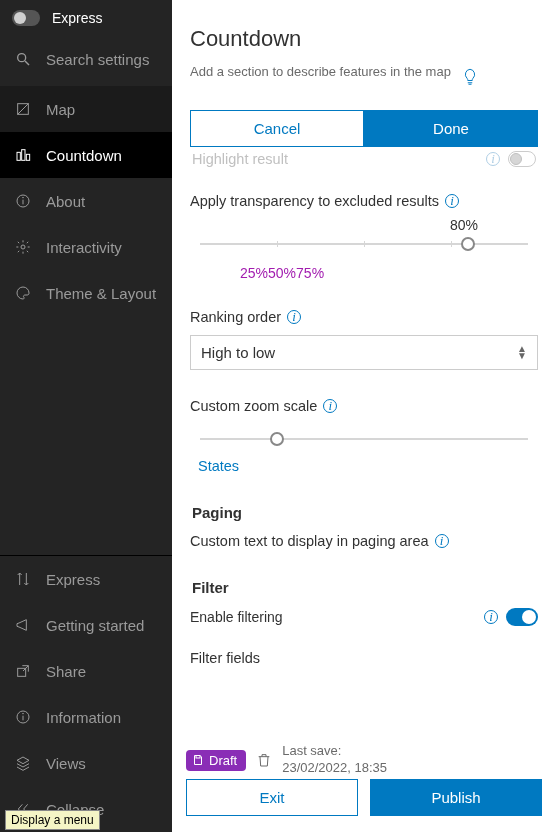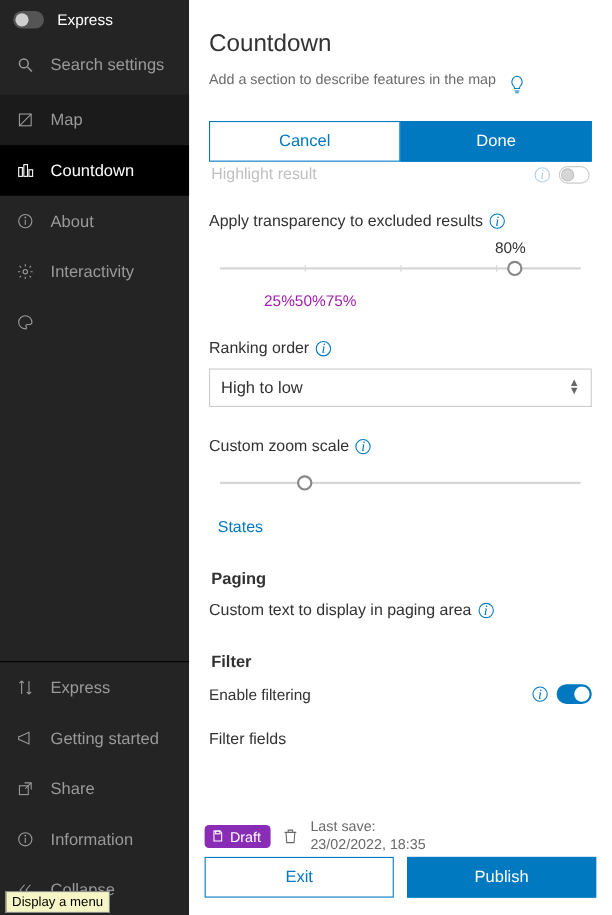--- a/index.html
+++ b/index.html
@@ -55,21 +55,21 @@
   .slider { position:relative; height:28px; margin-top:2px; }
   .track { position:absolute; top:8px; left:10px; right:10px; height:2px; background:#d6d6d6; }
   .tick { position:absolute; top:6px; width:1px; height:6px; background:#d6d6d6; }
   .thumb { position:absolute; top:2px; width:14px; height:14px; border:2px solid #888; background:#fff; border-radius:50%; transform:translateX(-50%); }
   .tick-labels { display:flex; padding:0 50px; font-size:14px; color:#a21caf; margin-top:2px; }
 
   .section { margin-top:28px; }
   .select { width:100%; border:1px solid #ccc; padding:8px 10px; font-size:15px; color:#323232; margin-top:10px; background:#fff; display:flex; justify-content:space-between; align-items:center; }
   .select .caret { font-size:10px; color:#666; line-height:6px; display:flex; flex-direction:column; gap:1px; }
 
-  .states-link { color:#0079c1; margin-top:14px; padding-left:8px; cursor:pointer; font-size:14.5px; }
+  .states-link { color:#0079c1; padding-left:8px; cursor:pointer; font-size:14.5px; }
 
   h3.section-title { margin:30px 0 12px 2px; font-size:15px; font-weight:700; }
   .text-input { width:100%; border:1px solid #ccc; padding:9px 10px; font-size:15px; color:#323232; margin-top:12px; }
 
   .filter-row { display:flex; justify-content:space-between; align-items:center; }
   .switch-on { width:32px; height:18px; border-radius:10px; background:#0079c1; position:relative; }
   .switch-on .knob { width:14px; height:14px; background:#fff; border-radius:50%; position:absolute; top:2px; right:2px; }
 
   
   .footer { padding:8px 14px 16px 14px; border-top:none; }
@@ -139,20 +139,21 @@
         </svg>
     </span>
     <span>Interactivity</span>
   </div>
   <div class="nav-item">
     <span class="icon">
       <svg viewBox="0 0 24 24" width="16" height="16" stroke="#9a9a9a" fill="none" stroke-width="1.5">
           <path d="M12 3a9 9 0 1 0 0 18c2 0 2-2 1-3s0-3 2-3h3c2 0 3-1 3-3a9 9 0 0 0-9-9z"></path>
         </svg>
     </span>
+    <span>Theme &amp; Layout</span>
   </div>
 
   <div class="spacer"></div>
 
   <div class="bottom">
     <div class="bottom-item">
       <span class="icon">
           <svg viewBox="0 0 24 24" width="16" height="16" stroke="#9a9a9a" fill="none" stroke-width="1.5">
             <path d="M7 3v18M7 3l-3 3M7 3l3 3M17 21V3M17 21l-3-3M17 21l3-3"></path>
           </svg>
@@ -179,20 +180,28 @@
     </div>
     <div class="bottom-item">
       <span class="icon">
           <svg viewBox="0 0 24 24" width="16" height="16" stroke="#9a9a9a" fill="none" stroke-width="1.5">
             <circle cx="12" cy="12" r="9"></circle>
             <line x1="12" y1="10" x2="12" y2="17"></line>
             <circle cx="12" cy="7" r="0.5" fill="#9a9a9a"></circle>
           </svg>
         </span>
       <span>Information</span>
+    </div>
+    <div class="bottom-item">
+      <span class="icon">
+          <svg viewBox="0 0 24 24" width="16" height="16" stroke="#9a9a9a" fill="none" stroke-width="1.5">
+            <path d="M12 3l9 5-9 5-9-5 9-5zM3 13l9 5 9-5M3 18l9 5 9-5"></path>
+          </svg>
+        </span>
+      <span>Views</span>
     </div>
     <div class="bottom-item">
       <span class="icon">
           <svg viewBox="0 0 24 24" width="16" height="16" stroke="#9a9a9a" fill="none" stroke-width="1.5">
             <path d="M11 5l-6 7 6 7M19 5l-6 7 6 7"></path>
           </svg>
         </span>
       <span>Collapse</span>
     </div>
   </div>

